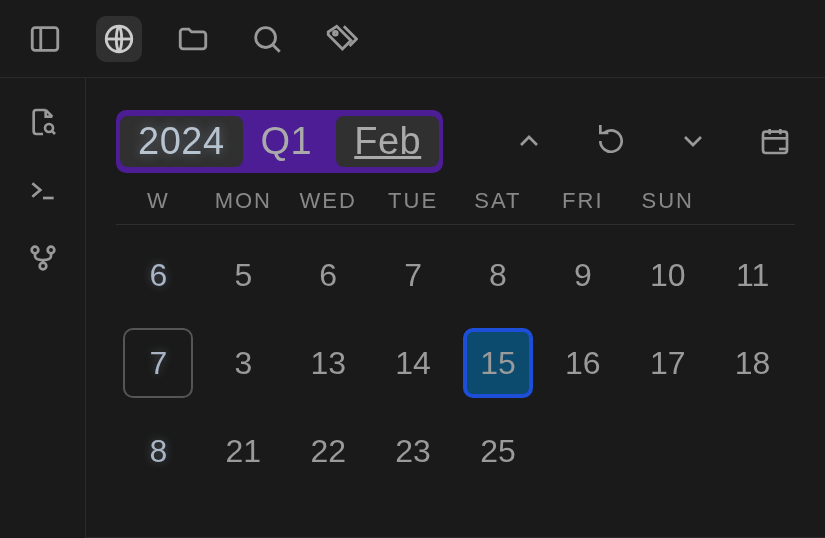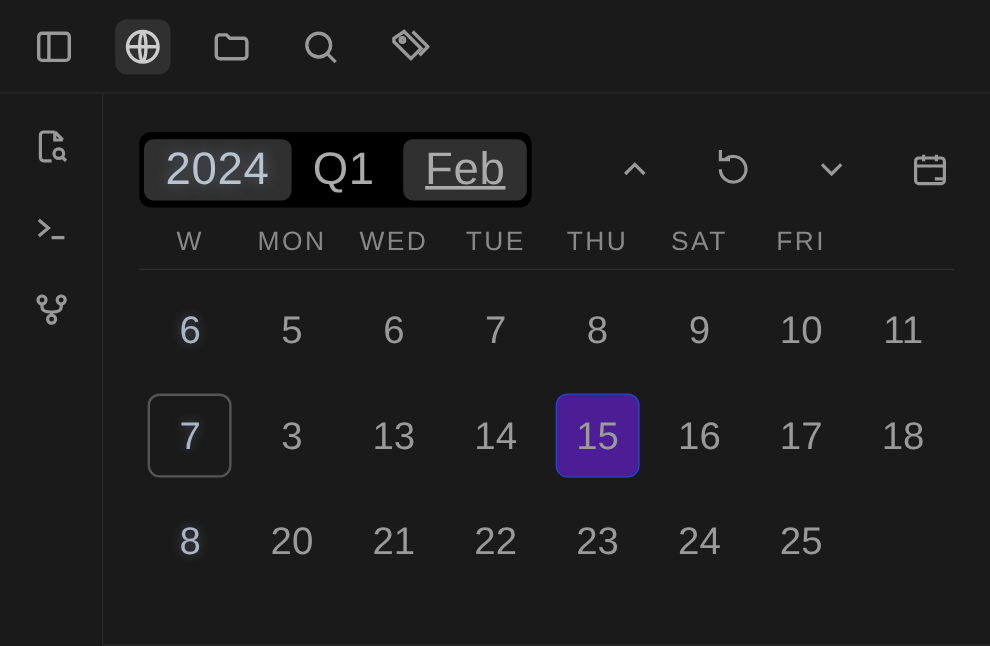--- a/index.html
+++ b/index.html
@@ -75,21 +75,21 @@
 
   .header-row {
     display: flex;
     align-items: center;
     height: 78px;
     margin-bottom: 8px;
   }
   .period-group {
     display: flex;
     align-items: center;
-    background: #000000;
+    background: #4c1d95;
     border-radius: 10px;
     padding: 6px 4px;
   }
   .period-pill {
     font-size: 38px;
     font-weight: 300;
     color: #aaa;
     padding: 4px 18px;
     border-radius: 8px;
     cursor: pointer;
@@ -156,22 +156,22 @@
   }
   .cell.wk {
     color: #a9b4c4;
     text-shadow: 0 0 10px rgba(170,190,220,0.35);
     cursor: default;
   }
   .cell.sel-week {
     border: 2px solid #555;
   }
   .cell.sel-day {
-    border: 1px solid #1d4ed8;
-    background: #4c1d95;
+    border: 4px solid #1d4ed8;
+    background: #0c4a6e;
     text-align: right;
   }
 </style>
 </head>
 <body>
 
 <div class="topbar">
   <div class="icon-btn">
     <svg viewBox="0 0 24 24" fill="none" stroke="currentColor">
         <rect x="3" y="4" width="18" height="16" rx="2"></rect>
@@ -269,44 +269,42 @@
           </svg>
       </div>
     </div>
   </div>
 
   <div class="cal-head">
     <div>W</div>
     <div>MON</div>
     <div>WED</div>
     <div>TUE</div>
-    <div>THU</div>
     <div>SAT</div>
     <div>FRI</div>
+    <div>SUN</div>
   </div>
 
   <div class="cal-body" id="cal-body">
       <div class="cell wk">6</div>
       <div class="cell">5</div>
       <div class="cell">6</div>
       <div class="cell">7</div>
       <div class="cell">8</div>
       <div class="cell">9</div>
       <div class="cell">10</div>
       <div class="cell">11</div>
       <div class="cell wk sel-week">7</div>
       <div class="cell">3</div>
       <div class="cell">13</div>
       <div class="cell">14</div>
       <div class="cell sel-day">15</div>
       <div class="cell">16</div>
       <div class="cell">17</div>
       <div class="cell">18</div>
       <div class="cell wk">8</div>
-      <div class="cell">20</div>
       <div class="cell">21</div>
       <div class="cell">22</div>
       <div class="cell">23</div>
-      <div class="cell">24</div>
       <div class="cell">25</div>
     </div>
 
 </div>
 
 </body></html>

